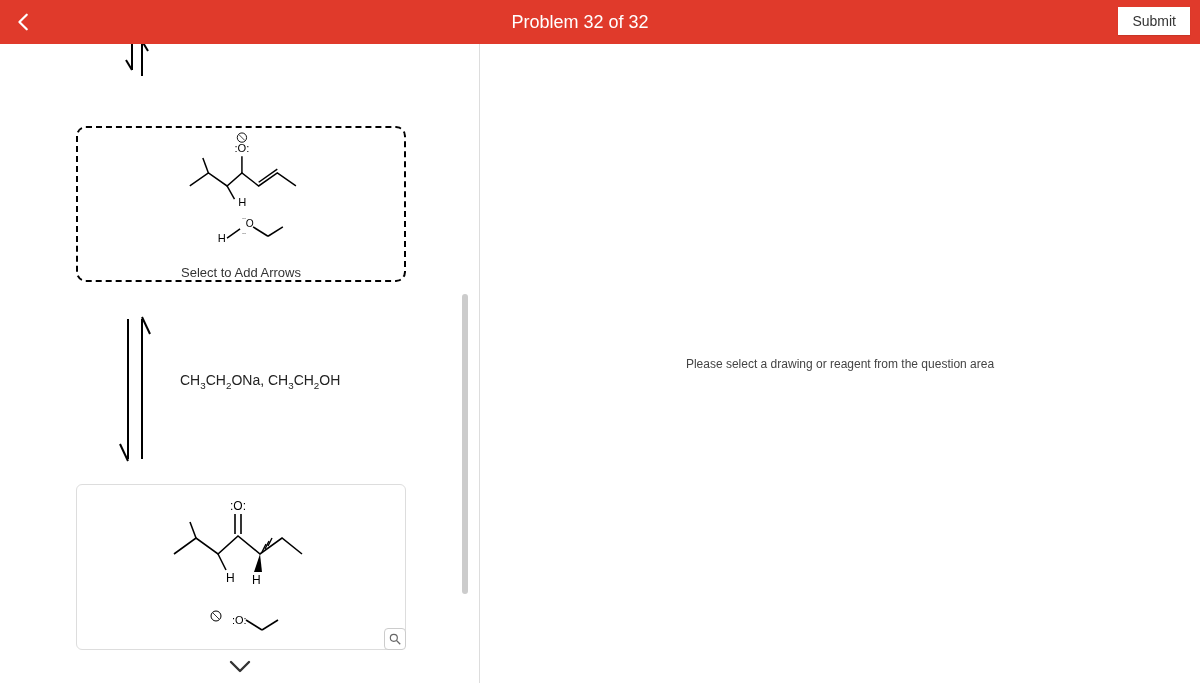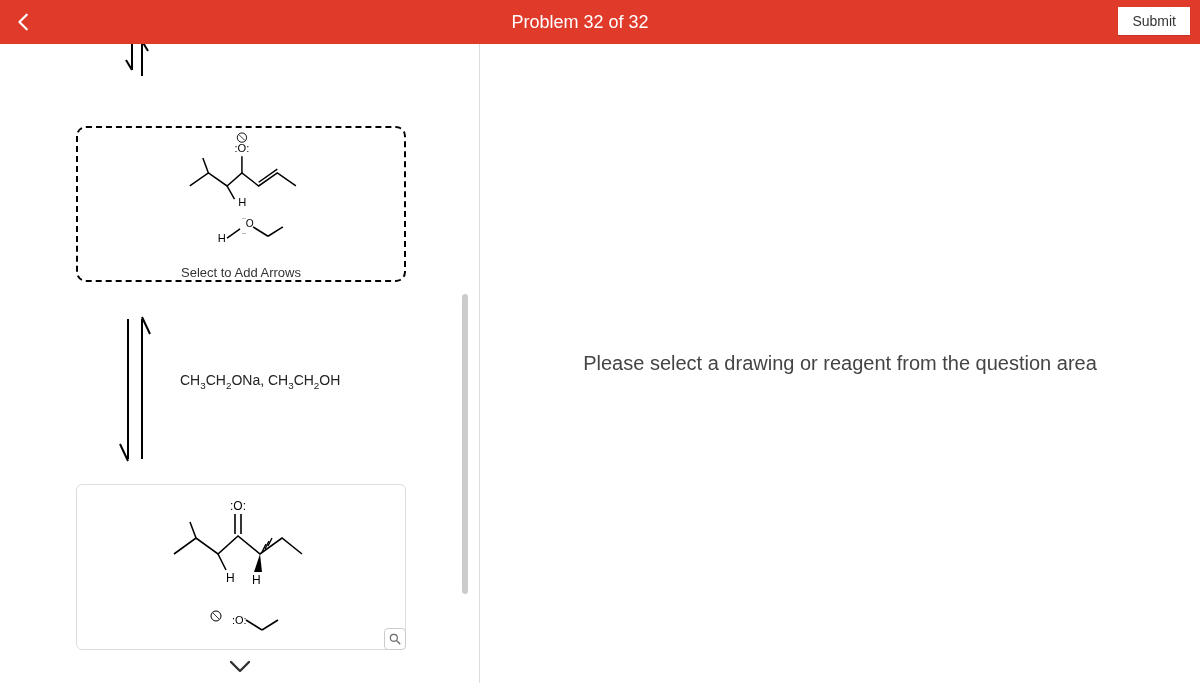--- a/index.html
+++ b/index.html
@@ -27,21 +27,21 @@
     position:absolute; right:10px; top:7px;
     background:#fff; color:#333; border:none;
     border-radius:0; padding:6px 14px; font-size:14px;
     cursor:pointer; box-shadow: 0 1px 1px rgba(0,0,0,.1);
   }
 
   
   .body { display:flex; height: calc(683px - 44px); }
   .left-pane { width: 480px; height:100%; border-right:1px solid #ddd; position:relative; overflow:hidden; }
   .right-pane { flex:1; height:100%; display:flex; align-items:center; justify-content:center; }
-  .placeholder-text { color:#444; font-size:20px; }
+  .placeholder-text { color:#444; font-size:12px; }
 
   
   .fake-scroll { position:absolute; left: 462px; top: 250px; width:6px; height:300px; background:#ccc; border-radius:3px; }
 
   
   .top-arrow-wrap { position:absolute; left:120px; top:-8px; }
 
   
   .dashed-card {
     position:absolute; left:76px; top:82px;

